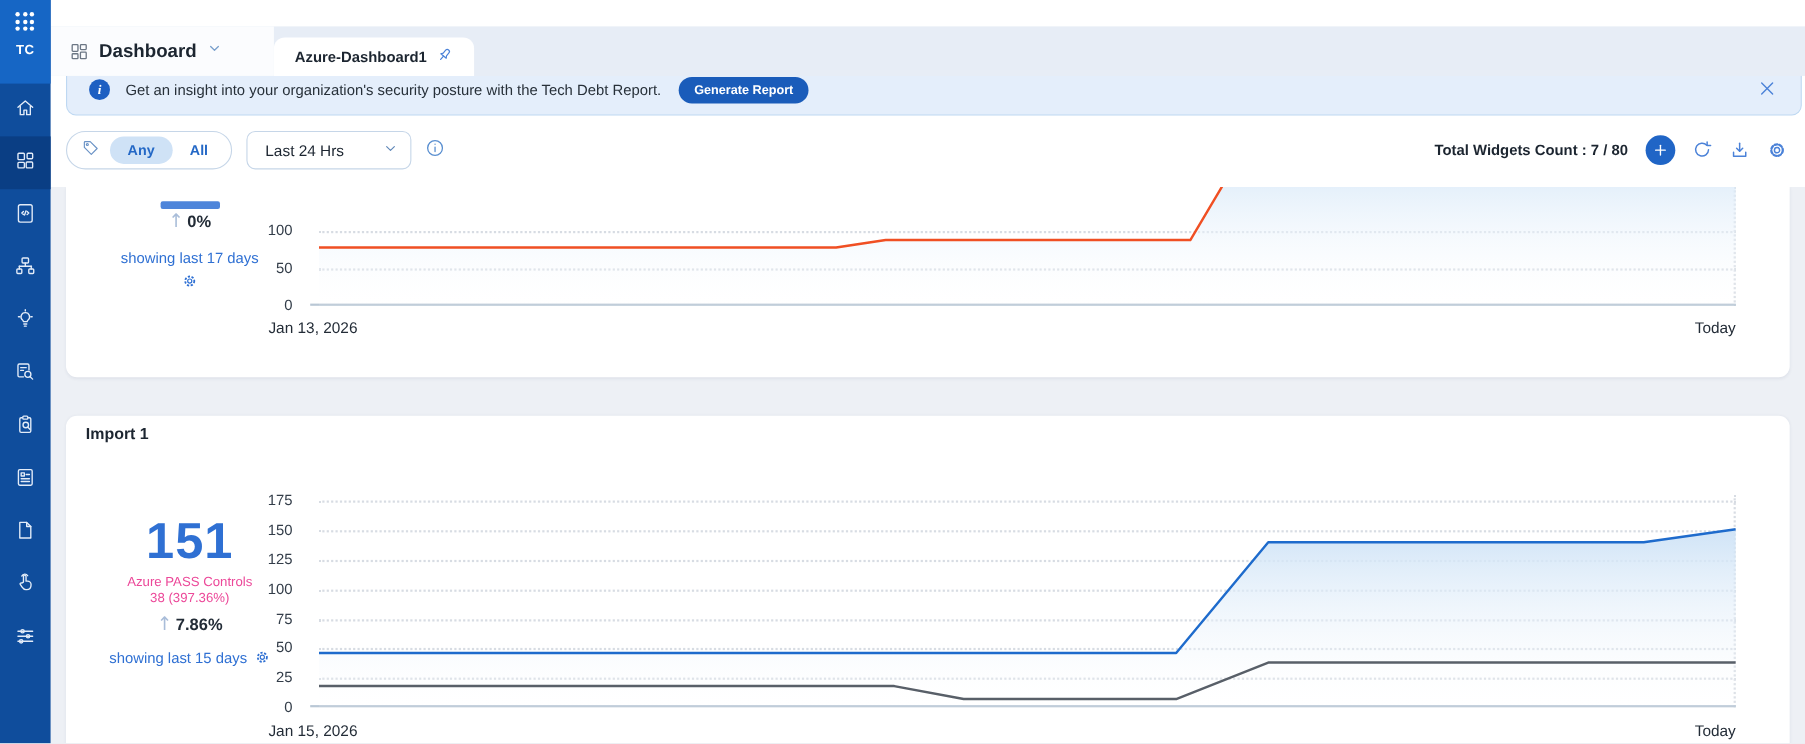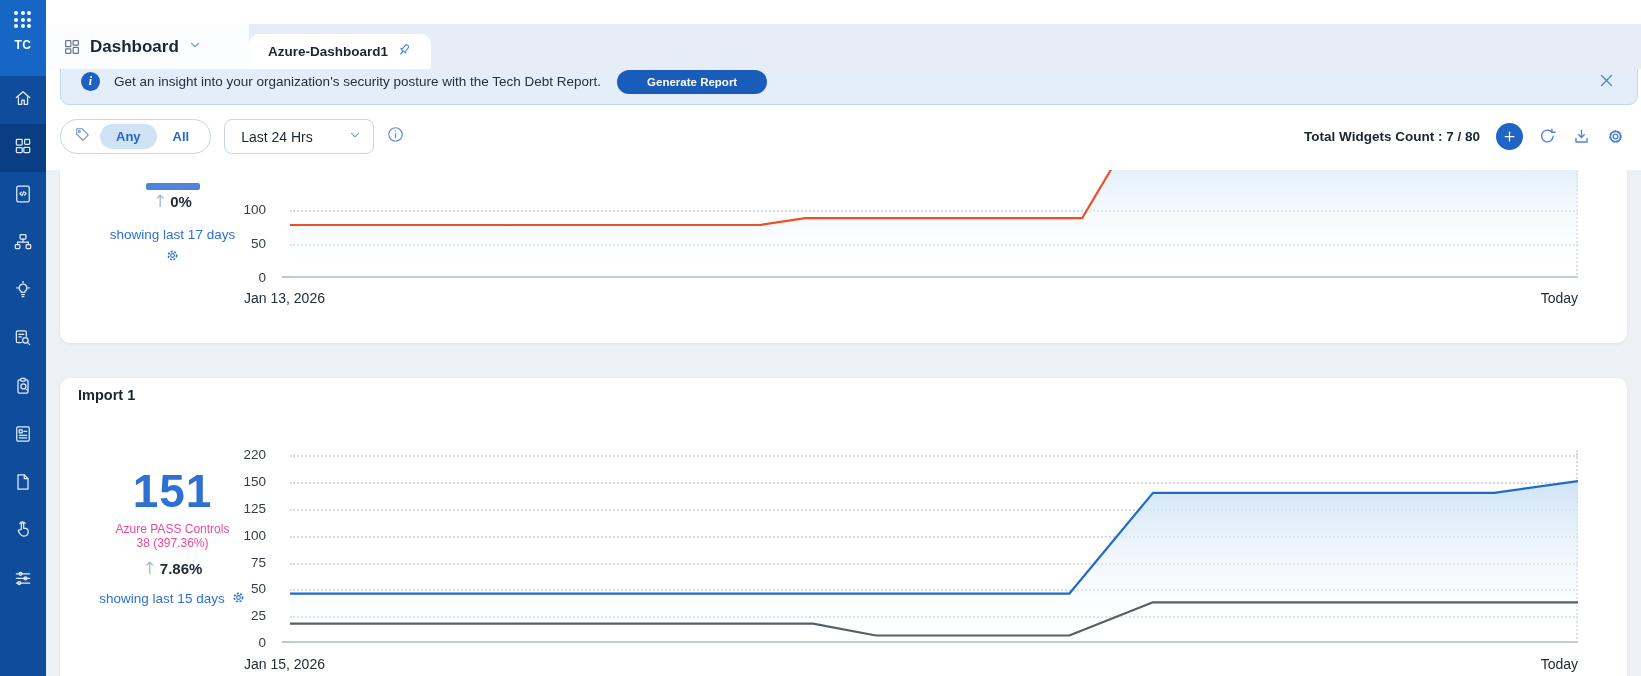--- a/index.html
+++ b/index.html
@@ -25,21 +25,21 @@
   .tabs{display:flex;align-items:flex-end;}
   .tab{height:35px;display:flex;align-items:center;gap:8px;padding:0 19px;font-size:13.5px;color:#5d6878;cursor:pointer;white-space:nowrap;}
   .tab.active{background:#fff;border-radius:10px 10px 0 0;color:#1c2530;font-weight:700;}
   .pin-icon svg{width:16px;height:16px;stroke:#4b82d8;fill:none;stroke-width:1.6;stroke-linecap:round;stroke-linejoin:round;}
 
   
   .subheader{position:absolute;left:46px;right:0;top:45px;height:125px;background:#fff;z-index:10;}
   .banner{position:absolute;left:14px;right:3px;top:13px;height:47px;background:#e4eefb;border:1px solid #bed8f2;border-radius:9px;display:flex;align-items:center;padding:0 20px;}
   .info-badge{width:19px;height:19px;border-radius:50%;background:#1d5fc2;color:#fff;display:flex;align-items:center;justify-content:center;font-size:12px;font-weight:700;font-family:"Liberation Serif",serif;font-style:italic;flex:none;}
   .banner-text{font-size:13.5px;color:#273039;margin-left:14px;}
-  .generate-btn{background:#1a5cba;color:#fff;font-size:11.5px;font-weight:700;padding:6px 30px;border-radius:13px;border:none;margin-left:16px;cursor:pointer;text-align:center;}
+  .generate-btn{background:#1a5cba;color:#fff;font-size:11.5px;font-weight:700;padding:6px 14px;border-radius:13px;border:none;margin-left:16px;cursor:pointer;text-align:center;}
   .close-x{position:absolute;right:22px;top:13px;cursor:pointer;}
   .close-x svg{width:17px;height:17px;stroke:#4b82d8;stroke-width:1.8;stroke-linecap:round;}
 
   .filter-row{position:absolute;top:74px;left:14px;right:16px;height:35px;display:flex;align-items:center;}
   .toggle-group{display:flex;align-items:center;border:1px solid #c6d6e8;border-radius:18px;height:35px;padding:0 5px 0 13px;gap:9px;background:#fff;}
   .tag-icon svg{width:17px;height:17px;stroke:#6b93c6;fill:none;stroke-width:1.5;stroke-linejoin:round;}
   .seg{display:flex;align-items:center;}
   .seg-btn{font-size:13px;font-weight:600;color:#2468c6;padding:5px 16px;border-radius:14px;cursor:pointer;}
   .seg-btn.selected{background:#cfe2f6;}
   .dropdown{margin-left:13px;border:1px solid #c6d6e8;border-radius:8px;height:35px;width:150px;display:flex;align-items:center;justify-content:space-between;padding:0 11px 0 16px;font-size:14px;color:#1c2530;background:#fff;cursor:pointer;}
@@ -359,21 +359,21 @@
         </div>
       </div>
       <div class="yaxis">
           <div class="ytick" style="top: 184px;">0</div>
           <div class="ytick" style="top: 157.194px;">25</div>
           <div class="ytick" style="top: 130.389px;">50</div>
           <div class="ytick" style="top: 103.583px;">75</div>
           <div class="ytick" style="top: 76.7778px;">100</div>
           <div class="ytick" style="top: 49.9722px;">125</div>
           <div class="ytick" style="top: 23.1667px;">150</div>
-          <div class="ytick" style="top: -3.63889px;">220</div>
+          <div class="ytick" style="top: -3.63889px;">175</div>
         </div>
       <div class="plot">
           <div class="hgrid" style="top: 166.194px;"></div>
           <div class="hgrid" style="top: 139.389px;"></div>
           <div class="hgrid" style="top: 112.583px;"></div>
           <div class="hgrid" style="top: 85.7778px;"></div>
           <div class="hgrid" style="top: 58.9722px;"></div>
           <div class="hgrid" style="top: 32.1667px;"></div>
           <div class="hgrid" style="top: 5.36111px;"></div>
           <div class="vgrid"></div>

